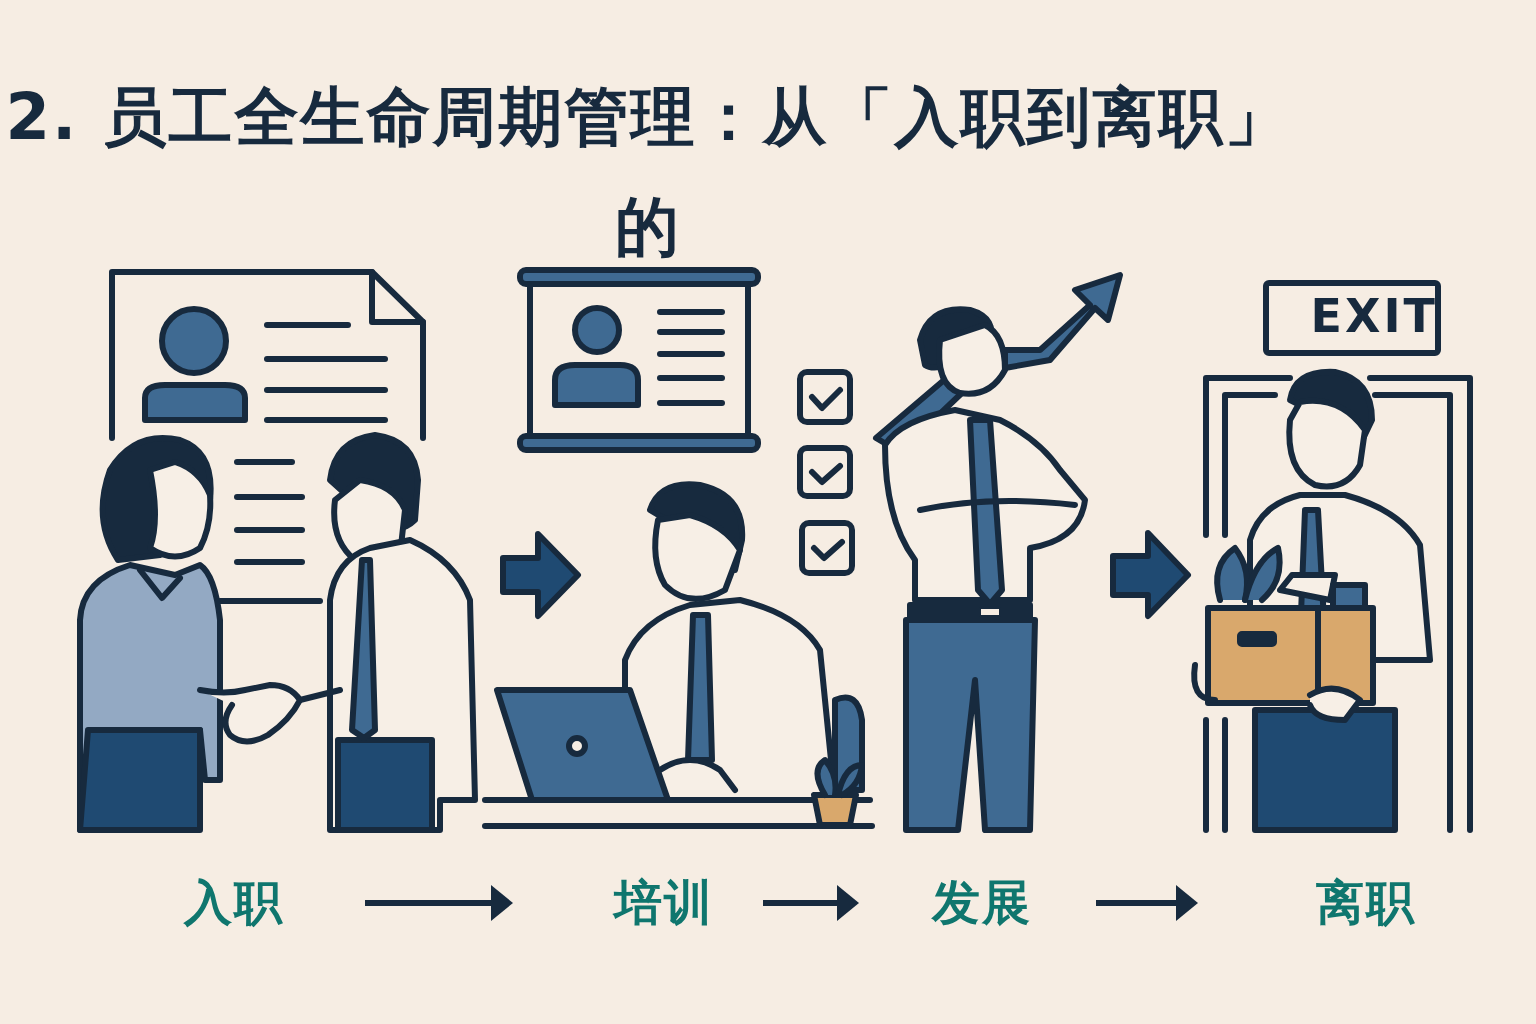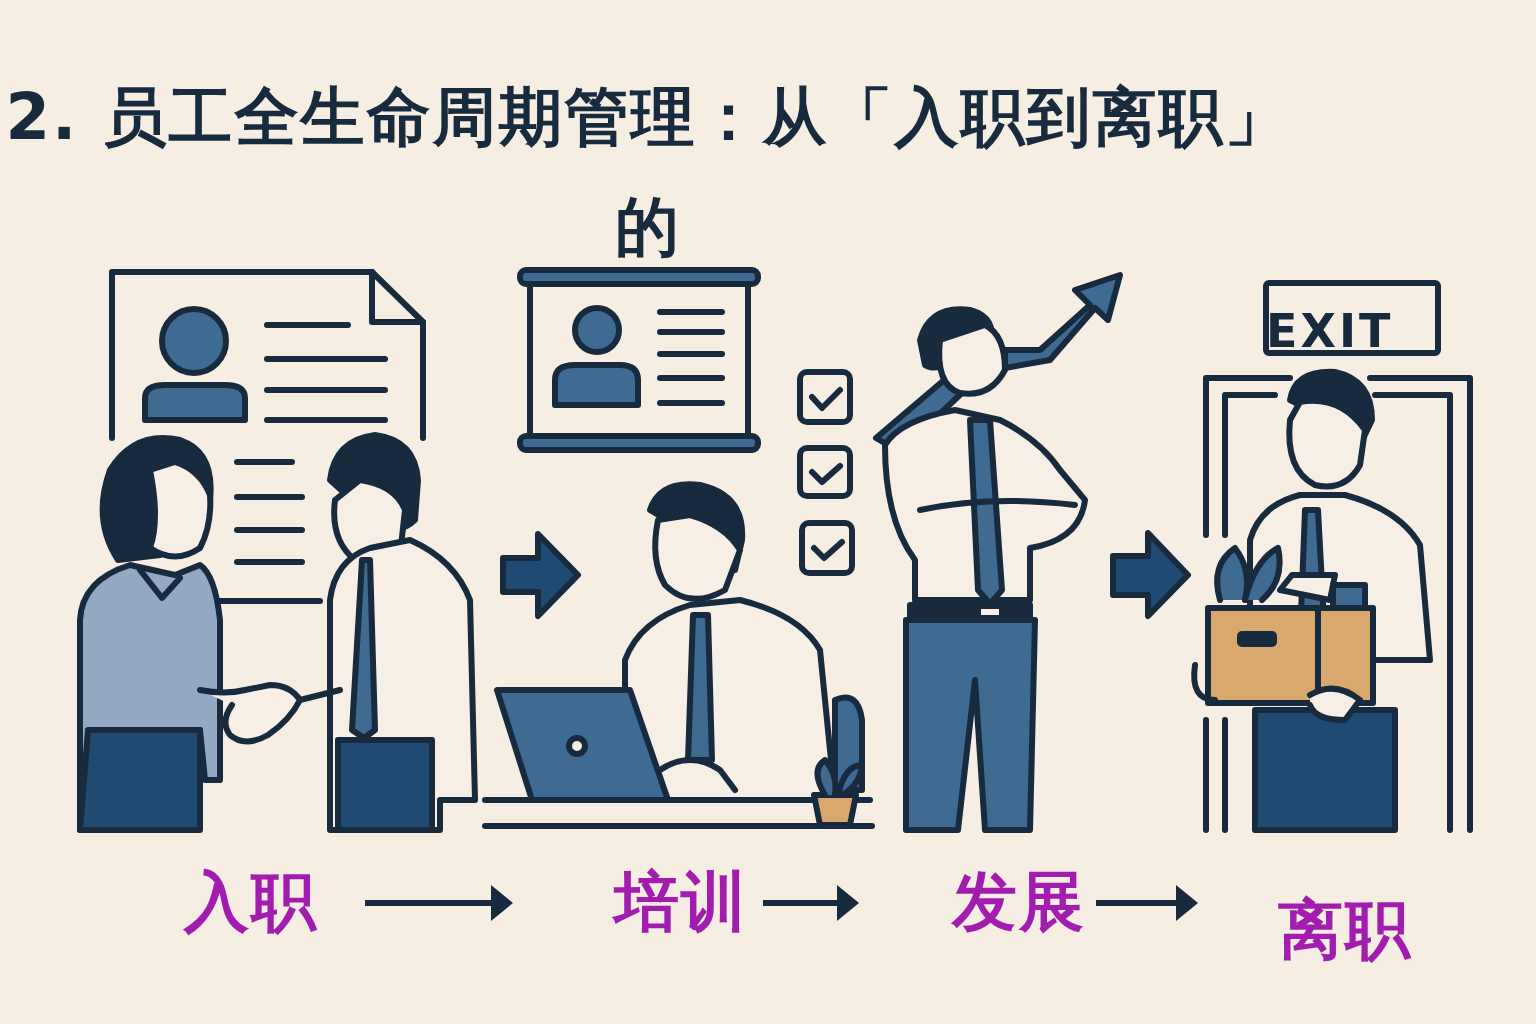--- a/index.html
+++ b/index.html
@@ -13,22 +13,22 @@
   .title {
     position: absolute; left: 0; top: 62px; width: 1296px;
     text-align: center; font-weight: bold; font-size: 64px; line-height: 110px;
     letter-spacing: 2px; color: #172a3e;
   }
   .title .line { display: block; }
   .title .line1 { padding-left: 0px; }
   .title .line2 { padding-right: 190px; }
   svg.scene { position: absolute; left: 0; top: 0; }
   .label {
-    position: absolute; top: 862px; font-size: 65px; font-weight: bold;
-    color: #a21caf; line-height: 80px; letter-spacing: 2px;
+    position: absolute; top: 862px; font-size: 48px; font-weight: bold;
+    color: #0f766e; line-height: 80px; letter-spacing: 2px;
   }
   .flow-arrow { position: absolute; top: 900px; height: 6px; background: #172a3e; }
   .flow-arrow::after {
     content: ""; position: absolute; right: -18px; top: -15px;
     border-left: 22px solid #172a3e; border-top: 18px solid transparent; border-bottom: 18px solid transparent;
   }
 </style>
 </head>
 <body>
 
@@ -168,23 +168,23 @@
     <path d="M1280 590 L1292 575 H1335 L1330 600 Z" fill="#f7efe6"></path>
     <path d="M1333 585 H1365 V610 H1333 Z" fill="#3f6a92"></path>
     <rect x="1208" y="608" width="110" height="95" fill="#d9a86c"></rect>
     <rect x="1318" y="608" width="55" height="95" fill="#d9a86c"></rect>
     <rect x="1240" y="634" width="34" height="10" rx="2" fill="#172a3e"></rect>
     <path d="M1195 665 Q1190 700 1215 700"></path>
     <path d="M1310 695 Q1335 680 1360 700 L1345 720 Q1315 720 1310 705" fill="#f7efe6"></path>
   </g>
 </svg>
 
-<span style="position:absolute; left:1266px; top:304px; width:172px; text-align:left; font-family:'DejaVu Sans', sans-serif; font-weight:bold; font-size:46px; color:#172a3e; letter-spacing:3px;">EXIT</span>
+<span style="position:absolute; left:1266px; top:289px; width:172px; text-align:right; font-family:'DejaVu Sans', sans-serif; font-weight:bold; font-size:46px; color:#172a3e; letter-spacing:3px;">EXIT</span>
 
 <div>
   <span class="label" style="left:184px;">入职</span>
   <div class="flow-arrow" style="left:365px; width:130px;"></div>
   <span class="label" style="left:614px;">培训</span>
   <div class="flow-arrow" style="left:763px; width:78px;"></div>
-  <span class="label" style="left:952px;">发展</span>
+  <span class="label" style="left:932px;">发展</span>
   <div class="flow-arrow" style="left:1096px; width:84px;"></div>
-  <span class="label" style="left:1278px;margin-top:28px;">离职</span>
+  <span class="label" style="left:1316px;">离职</span>
 </div>
 
 </body></html>

